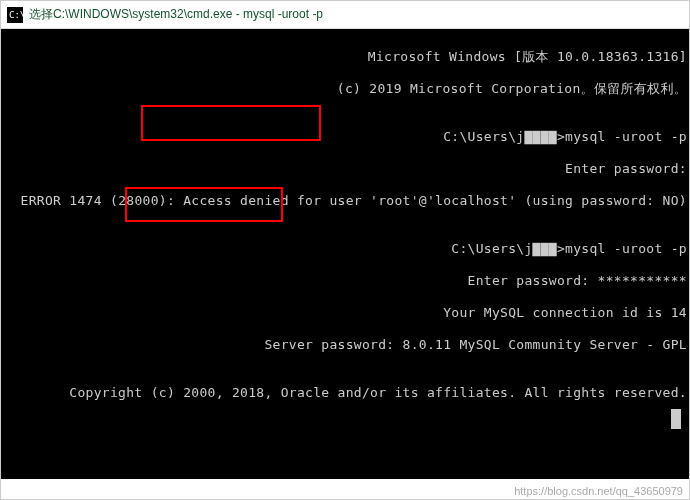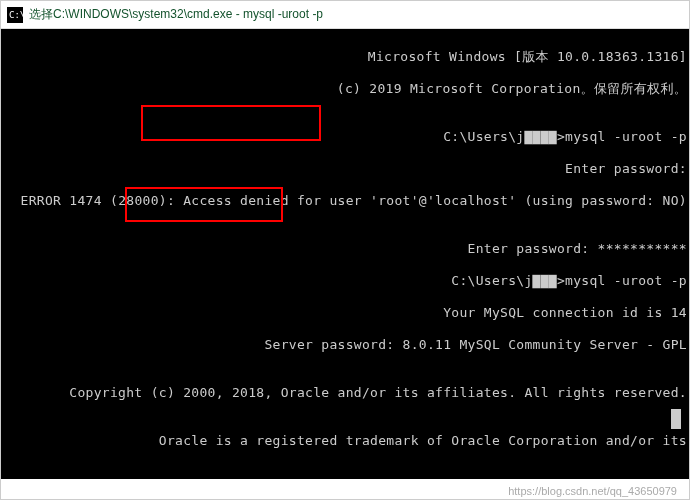--- a/index.html
+++ b/index.html
@@ -79,21 +79,21 @@
       position: absolute;
       right: 8px;
       bottom: 50px;
       width: 10px;
       height: 20px;
       background: #cccccc;
     }
     .watermark {
       position: absolute;
       bottom: 2px;
-      right: 12px;
+      right: 6px;
       font-size: 11px;
       color: #aaa;
       font-family: Arial, sans-serif;
     }
   </style>
 </head>
 <body>
 
 <div class="titlebar">
   <span class="titlebar-icon">
@@ -106,28 +106,27 @@
 </div>
 
 <div class="terminal">
 <div class="line">Microsoft Windows [版本 10.0.18363.1316]</div>
 <div class="line">(c) 2019 Microsoft Corporation。保留所有权利。</div>
 <div class="line"></div>
 <div class="line">C:\Users\j▇▇▇▇&gt;mysql -uroot -p</div>
 <div class="line">Enter password:</div>
 <div class="line">ERROR 1474 (28000): Access denied for user 'root'@'localhost' (using password: NO)</div>
 <div class="line"></div>
+<div class="line">C:\Users\j▇▇▇&gt;mysql -uroot -p</div>
 <div class="line">Enter password: ***********</div>
-<div class="line">C:\Users\j▇▇▇&gt;mysql -uroot -p</div>
 <div class="line">Your MySQL connection id is 14</div>
 <div class="line">Server password: 8.0.11 MySQL Community Server - GPL</div>
 <div class="line"></div>
 <div class="line">Copyright (c) 2000, 2018, Oracle and/or its affiliates. All rights reserved.</div>
 <div class="line"></div>
-<div class="line">Oracle is a registered trademark of Oracle Corporation and/or its</div>
 
 
 <div class="line"></div>
 
 <div class="line"></div>
 
 
   <div class="annotation-box anno1"></div>
   <div class="annotation-box anno2"></div>
   <div class="scrollbar-thumb"></div>

